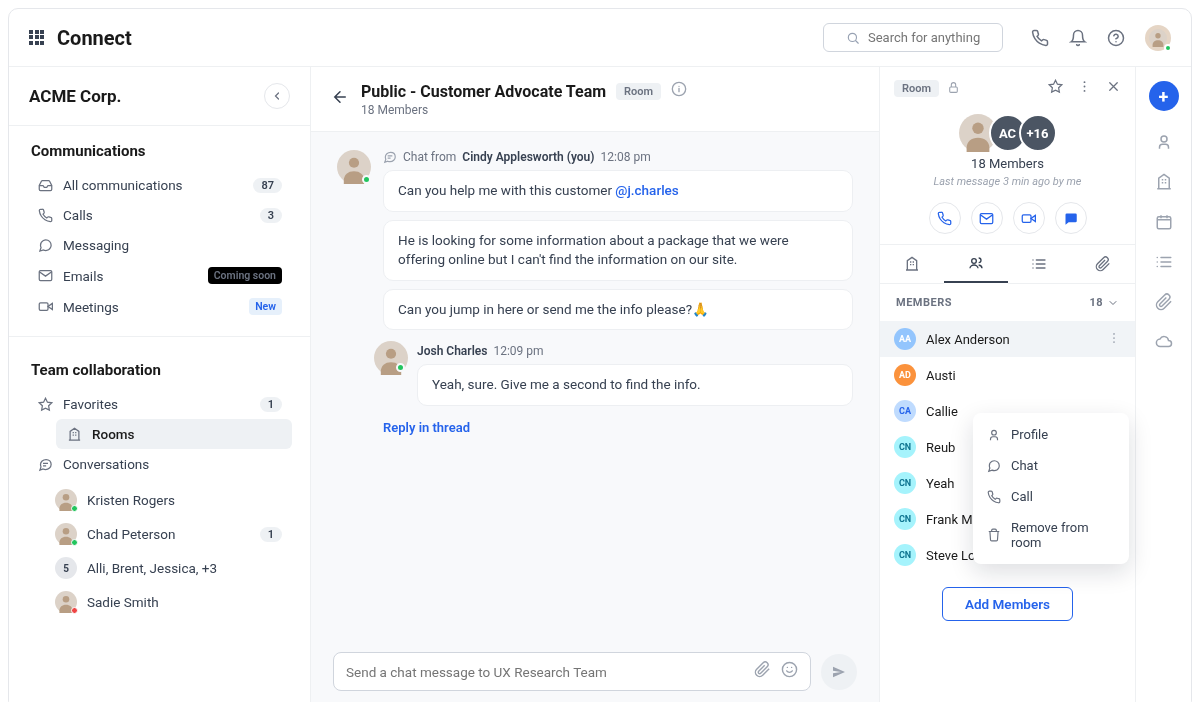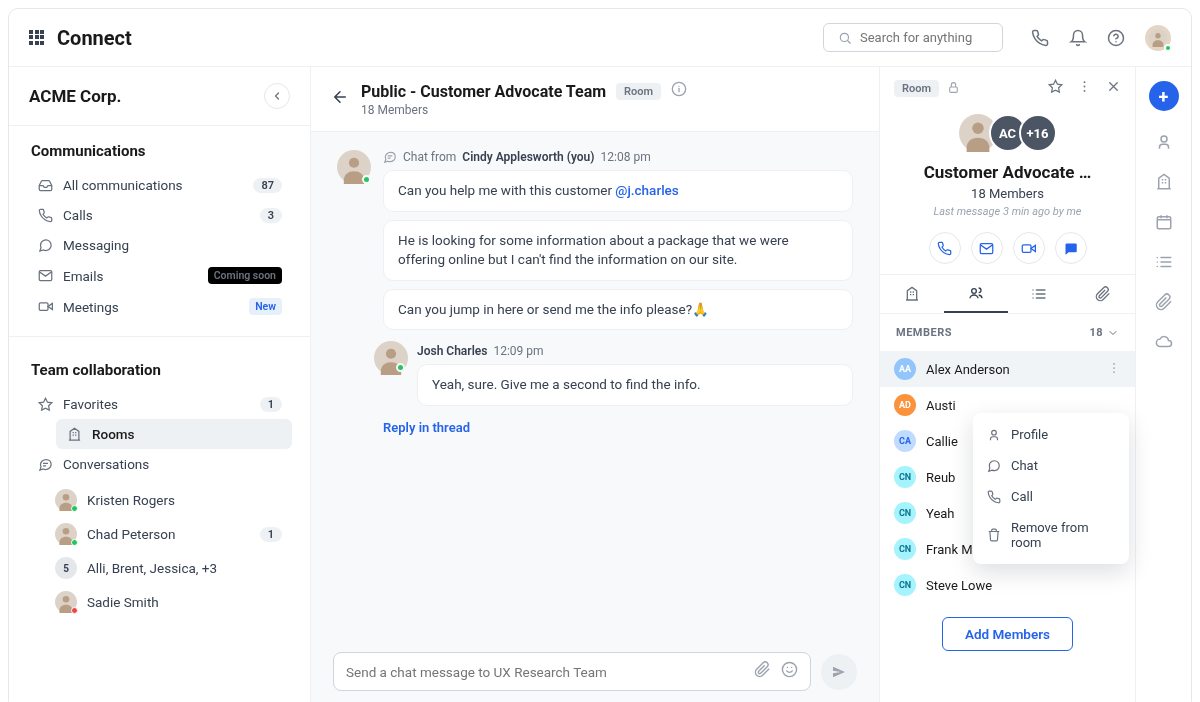--- a/index.html
+++ b/index.html
@@ -5,21 +5,21 @@
 * { box-sizing: border-box; margin: 0; padding: 0; font-family: -apple-system, BlinkMacSystemFont, "Segoe UI", Roboto, Helvetica, Arial, sans-serif; }
 body { background: #fff; width: 1200px; height: 702px; overflow: hidden; color: #1a1a1a; }
 .app { display: flex; flex-direction: column; height: 100%; border: 1px solid #e5e7eb; border-radius: 10px; margin: 8px; overflow: hidden; }
 
 
 .topbar { display: flex; align-items: center; padding: 10px 20px; height: 58px; border-bottom: 1px solid #eef0f2; }
 .topbar .grid-icon { width: 16px; height: 16px; margin-right: 12px; display:flex; flex-wrap:wrap; gap:1.5px; }
 .topbar .grid-icon span { width:4px; height:4px; background:#374151; }
 .topbar .brand { font-size: 20px; font-weight: 700; }
 .topbar .spacer { flex: 1; }
-.search-wrap { border:1px solid #d0d5dd; border-radius:6px; display:flex; align-items:center; padding:6px 14px; width:180px; color:#98a2b3; }
+.search-wrap { border:1px solid #d0d5dd; border-radius:6px; display:flex; align-items:center; padding:6px 22px; width:180px; color:#98a2b3; }
 .search-wrap svg { width:14px; height:14px; margin-right:8px; }
 .search-wrap input { border:none; outline:none; font-size:13px; color:#1a1a1a; background:transparent; width:100%; }
 .topbar .top-actions { display:flex; align-items:center; gap:20px; margin-left:28px; }
 .topbar .top-actions .i { width:18px; height:18px; color:#6b7280; display:flex; align-items:center; justify-content:center; }
 .avatar { width:26px; height:26px; border-radius:50%; background:#e5d5c5; position:relative; display:flex; align-items:center; justify-content:center; overflow:visible; }
 .avatar .presence { position:absolute; bottom:-1px; right:-1px; width:8px; height:8px; background:#22c55e; border:2px solid #fff; border-radius:50%; }
 .avatar svg { width:18px; height:18px; }
 
 
 .main { display:flex; flex:1; min-height:0; }
@@ -501,21 +501,20 @@
       </div>
       <div class="avatar-stack">
         <div class="stack-item" style="background:#d6ccc2;">
             <svg>
               <use href="#svg-person"></use>
             </svg>
           </div>
         <div class="stack-item" style="background:#4b5563;">AC</div>
         <div class="stack-item" style="background:#4b5563;">+16</div>
       </div>
-      <h2>Customer Advocate …</h2>
       <div class="sub">18 Members</div>
       <div class="last">Last message 3 min ago by me</div>
       <div class="action-row">
         <div class="ab">
             <svg width="15" height="15">
               <use href="#svg-phone"></use>
             </svg>
           </div>
         <div class="ab">
             <svg width="15" height="15">

